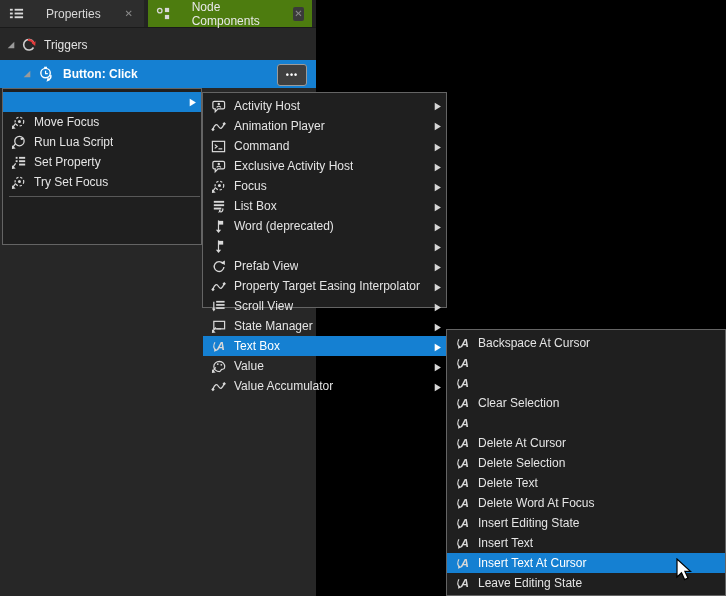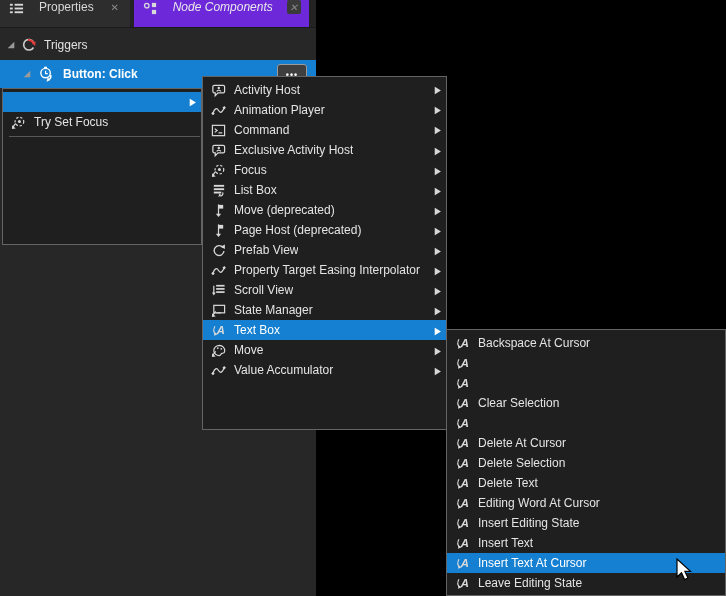--- a/index.html
+++ b/index.html
@@ -5,22 +5,22 @@
   html,body{margin:0;padding:0;}
   body{
     width:726px;height:596px;overflow:hidden;position:relative;
     background:#000;
     font-family:"Liberation Sans", sans-serif;
     -webkit-font-smoothing:antialiased;
   }
   
   .panel{position:absolute;left:0;top:0;width:316px;height:596px;background:#272727;}
   .tabbar{position:absolute;left:0;top:0;width:316px;height:27px;background:#232323;border-bottom:1px solid #1a1a1a;display:flex;align-items:stretch;}
-  .tab{display:flex;align-items:flex-start;gap:14px;padding:0 8px;background:#2d2d2d;margin-right:4px;color:#d8d8d8;font-size:12px;cursor:default;}
-  .tab.active{background:#6d28d9;color:#e8e8e8;font-style:italic;}
+  .tab{display:flex;align-items:center;gap:21px;padding:0 8px;background:#2d2d2d;margin-right:4px;color:#d8d8d8;font-size:12px;cursor:default;}
+  .tab.active{background:#4d7c0f;color:#e8e8e8;}
   .tab .close{color:#8a8a8a;font-size:10px;width:14px;height:14px;display:flex;align-items:center;justify-content:center;border-radius:2px;}
   .tab.active .close{background:#3a3a3a;}
   .tree-row{position:absolute;display:flex;align-items:center;color:#e2e2e2;font-size:12px;}
   .row-triggers{left:0;top:32px;width:316px;height:26px;}
   .row-button{left:0;top:60px;width:316px;height:28px;background:var(--hl);color:#fff;font-weight:bold;}
   .expander{width:10px;height:10px;display:inline-block;}
   .icon16{width:17px;height:17px;display:inline-flex;align-items:center;justify-content:center;}
   .more-btn{
     position:absolute;left:277px;top:4px;width:28px;height:20px;
     background:#3f3f3f;border:1px solid #9b9b9b;border-radius:3px;
@@ -126,25 +126,63 @@
     </div>
     <div class="menu-row">
       <span class="icon-slot">
         <svg width="15" height="15" viewBox="0 0 16 16">
           <circle cx="9" cy="7" r="4.6" fill="none" stroke="#d9d9d9" stroke-width="1.3" stroke-dasharray="2.4 2"></circle>
           <circle cx="9" cy="7" r="1.6" fill="#d9d9d9"></circle>
           <path d="M5 9 L2 13" stroke="#d9d9d9" stroke-width="1.3"></path>
           <polygon points="1,14.8 1.2,10.8 5,14.4" fill="#d9d9d9"></polygon>
         </svg>
       </span>
+      <span class="menu-label">Move Focus</span>
+    </div>
+    <div class="menu-row">
+      <span class="icon-slot">
+        <svg width="15" height="15" viewBox="0 0 16 16">
+          <circle cx="9" cy="6.5" r="5" fill="none" stroke="#d9d9d9" stroke-width="1.4"></circle>
+          <circle cx="11.5" cy="4" r="1.4" fill="#d9d9d9"></circle>
+          <path d="M5 9 L2 13" stroke="#d9d9d9" stroke-width="1.3"></path>
+          <polygon points="1,14.8 1.2,10.8 5,14.4" fill="#d9d9d9"></polygon>
+        </svg>
+      </span>
+      <span class="menu-label">Run Lua Script</span>
+    </div>
+    <div class="menu-row">
+      <span class="icon-slot">
+        <svg width="15" height="15" viewBox="0 0 16 16">
+          <g fill="#d9d9d9">
+            <rect x="5" y="2" width="2" height="2"></rect>
+            <rect x="8.6" y="2" width="6.5" height="2"></rect>
+            <rect x="5" y="5.6" width="2" height="2"></rect>
+            <rect x="8.6" y="5.6" width="6.5" height="2"></rect>
+            <rect x="8.6" y="9.2" width="6.5" height="2"></rect>
+          </g>
+          <path d="M5 9 L2 13" stroke="#d9d9d9" stroke-width="1.3"></path>
+          <polygon points="1,14.8 1.2,10.8 5,14.4" fill="#d9d9d9"></polygon>
+        </svg>
+      </span>
+      <span class="menu-label">Set Property</span>
+    </div>
+    <div class="menu-row">
+      <span class="icon-slot">
+        <svg width="15" height="15" viewBox="0 0 16 16">
+          <circle cx="9" cy="7" r="4.6" fill="none" stroke="#d9d9d9" stroke-width="1.3" stroke-dasharray="2.4 2"></circle>
+          <circle cx="9" cy="7" r="1.6" fill="#d9d9d9"></circle>
+          <path d="M5 9 L2 13" stroke="#d9d9d9" stroke-width="1.3"></path>
+          <polygon points="1,14.8 1.2,10.8 5,14.4" fill="#d9d9d9"></polygon>
+        </svg>
+      </span>
       <span class="menu-label">Try Set Focus</span>
     </div>
     <div class="menu-sep"></div>
   </div>
-<div class="menu" id="menu-targets" style="left:202px;top:76px;width:245px;height:354px;">
+<div class="menu" id="menu-targets" style="left:202px;top:92px;width:245px;height:216px;">
     <div class="menu-row">
       <span class="icon-slot">
         <svg width="15" height="15" viewBox="0 0 16 16">
           <path d="M3.5 2.5 h9.5 a1.5 1.5 0 0 1 1.5 1.5 v5 a1.5 1.5 0 0 1 -1.5 1.5 h-5.5 l-3 3 v-3 h-1 a1.5 1.5 0 0 1 -1.5 -1.5 v-5 a1.5 1.5 0 0 1 1.5 -1.5 Z" fill="none" stroke="#d9d9d9" stroke-width="1.3"></path>
           <circle cx="8.3" cy="5.3" r="1.3" fill="#d9d9d9"></circle>
           <path d="M6 9 q2.3 -2.5 4.6 0" fill="none" stroke="#d9d9d9" stroke-width="1.2"></path>
         </svg>
       </span>
       <span class="menu-label">Activity Host</span>
       <span class="submenu-arrow">▶</span>
@@ -211,33 +249,32 @@
     </div>
     <div class="menu-row">
       <span class="icon-slot">
         <svg width="15" height="15" viewBox="0 0 16 16">
           <path d="M8 1.5 v7" stroke="#d9d9d9" stroke-width="1.3"></path>
           <path d="M8 2 h5 v4 h-5 Z" fill="#d9d9d9"></path>
           <path d="M8 8.5 v4" stroke="#d9d9d9" stroke-width="1.3"></path>
           <polygon points="5.2,11.5 10.8,11.5 8,15" fill="#d9d9d9"></polygon>
         </svg>
       </span>
-      <span class="menu-label">Move (deprecated)</span>
+      <span class="menu-label">Word (deprecated)</span>
       <span class="submenu-arrow">▶</span>
     </div>
     <div class="menu-row">
       <span class="icon-slot">
         <svg width="15" height="15" viewBox="0 0 16 16">
           <path d="M8 1.5 v7" stroke="#d9d9d9" stroke-width="1.3"></path>
           <path d="M8 2 h5 v4 h-5 Z" fill="#d9d9d9"></path>
           <path d="M8 8.5 v4" stroke="#d9d9d9" stroke-width="1.3"></path>
           <polygon points="5.2,11.5 10.8,11.5 8,15" fill="#d9d9d9"></polygon>
         </svg>
       </span>
-      <span class="menu-label">Page Host (deprecated)</span>
       <span class="submenu-arrow">▶</span>
     </div>
     <div class="menu-row">
       <span class="icon-slot">
         <svg width="15" height="15" viewBox="0 0 16 16">
           <path d="M12.8 5 a5.2 5.2 0 1 0 1 3.5" fill="none" stroke="#d9d9d9" stroke-width="1.4"></path>
           <polygon points="14.8,1.6 14.8,6.4 10.4,4" fill="#d9d9d9"></polygon>
         </svg>
       </span>
       <span class="menu-label">Prefab View</span>
@@ -295,21 +332,21 @@
     <div class="menu-row">
       <span class="icon-slot">
         <svg width="15" height="15" viewBox="0 0 16 16">
           <path d="M9 2.5 a6 5.5 0 1 0 0 11 c1.6 0 1.2-2 2.6-2.4 1.5-.4 3 .2 3-2.6 a6 5.5 0 0 0 -5.6 -6 Z" fill="none" stroke="#d9d9d9" stroke-width="1.3"></path>
           <circle cx="7.2" cy="5.4" r="1" fill="#d9d9d9"></circle>
           <circle cx="11" cy="6.2" r="1" fill="#d9d9d9"></circle>
           <path d="M5 9 L2 13" stroke="#d9d9d9" stroke-width="1.2"></path>
           <polygon points="1,14.8 1.2,10.8 5,14.4" fill="#d9d9d9"></polygon>
         </svg>
       </span>
-      <span class="menu-label">Move</span>
+      <span class="menu-label">Value</span>
       <span class="submenu-arrow">▶</span>
     </div>
     <div class="menu-row">
       <span class="icon-slot">
         <svg width="15" height="15" viewBox="0 0 16 16">
           <path d="M2 11 Q5 3 8 8 Q11 13 14 5" fill="none" stroke="#d9d9d9" stroke-width="1.3"></path>
           <rect x="0.8" y="9.8" width="2.6" height="2.6" transform="rotate(45 2.1 11.1)" fill="#d9d9d9"></rect>
           <rect x="12.8" y="3.8" width="2.6" height="2.6" transform="rotate(45 14.1 5.1)" fill="#d9d9d9"></rect>
         </svg>
       </span>
@@ -396,21 +433,21 @@
       <span class="menu-label">Delete Text</span>
     </div>
     <div class="menu-row">
       <span class="icon-slot">
         <svg width="15" height="15" viewBox="0 0 16 16">
           <text x="6" y="12" font-family="Liberation Sans, sans-serif" font-size="12" font-style="italic" font-weight="bold" fill="#d9d9d9">A</text>
           <path d="M4.2 3.5 C2.6 6.5 2.6 9.5 4.6 11.5" fill="none" stroke="#d9d9d9" stroke-width="1.2"></path>
           <polygon points="2.6,12.9 7,12.9 4.4,9.6" fill="#d9d9d9" transform="rotate(-20 4.6 11.5)"></polygon>
         </svg>
       </span>
-      <span class="menu-label">Editing Word At Cursor</span>
+      <span class="menu-label">Delete Word At Focus</span>
     </div>
     <div class="menu-row">
       <span class="icon-slot">
         <svg width="15" height="15" viewBox="0 0 16 16">
           <text x="6" y="12" font-family="Liberation Sans, sans-serif" font-size="12" font-style="italic" font-weight="bold" fill="#d9d9d9">A</text>
           <path d="M4.2 3.5 C2.6 6.5 2.6 9.5 4.6 11.5" fill="none" stroke="#d9d9d9" stroke-width="1.2"></path>
           <polygon points="2.6,12.9 7,12.9 4.4,9.6" fill="#d9d9d9" transform="rotate(-20 4.6 11.5)"></polygon>
         </svg>
       </span>
       <span class="menu-label">Insert Editing State</span>

